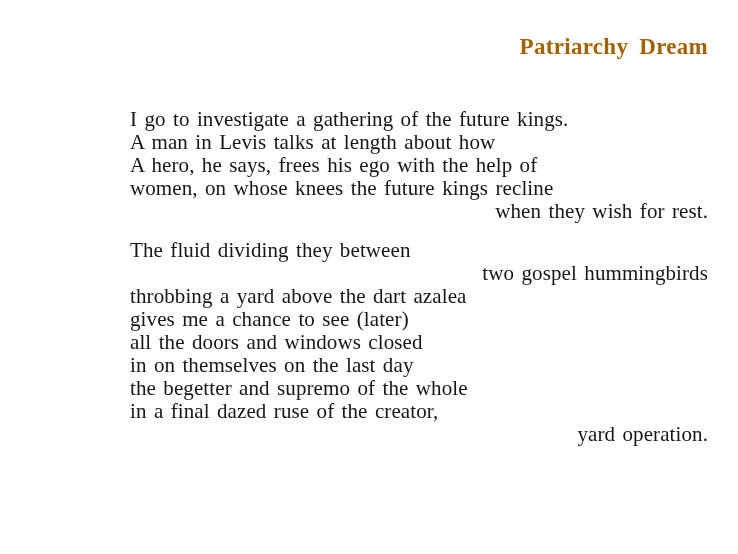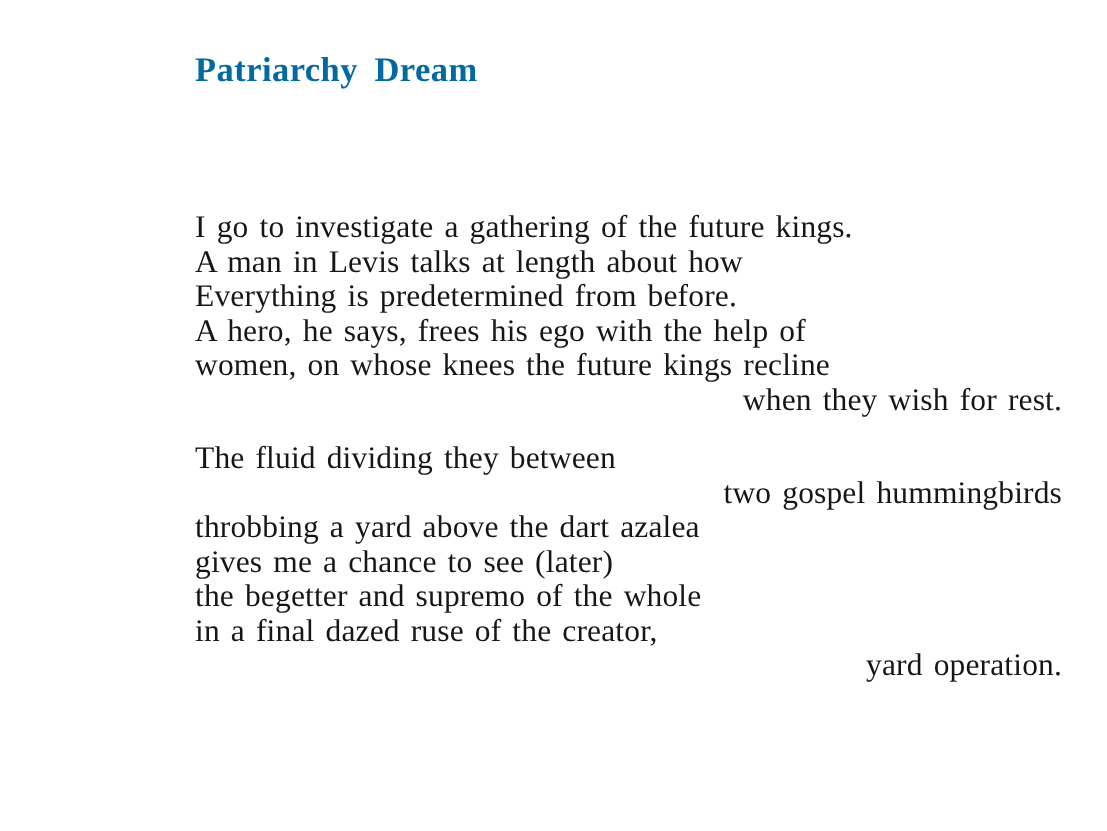--- a/index.html
+++ b/index.html
@@ -15,27 +15,28 @@
     position: relative;
     width: 738px;
     height: 554px;
     background: #ffffff;
     color: #161616;
     font-family: "Liberation Serif", "DejaVu Serif", serif;
     box-sizing: border-box;
     padding: 34px 30px 0 130px;
   }
   .poem-title {
-    margin: 0 0 80px 0;
+    margin: 0 0 48px 0;
     font-size: 23px;
     line-height: 26px;
     font-weight: bold;
     letter-spacing: 0.3px;
     word-spacing: 5px;
-    color: #0369a1;
+    color: #a16207;
+    text-align: right;
   }
   .poem-body {
     
   }
   .stanza {
     margin: 8px 0 16px 0;
   }
   .line {
     font-size: 21px;
     line-height: 23px;
@@ -50,28 +51,29 @@
 </style>
 </head>
 <body>
 
 <div class="page">
   <h1 class="poem-title">Patriarchy Dream</h1>
   <div class="poem-body">
       <div class="stanza">
         <div class="line">I go to investigate a gathering of the future kings.</div>
         <div class="line">A man in Levis talks at length about how</div>
-        <div class="line">Everything is predetermined from before.</div>
         <div class="line">A hero, he says, frees his ego with the help of</div>
         <div class="line">women, on whose knees the future kings recline</div>
         <div class="line indent">when they wish for rest.</div>
       </div>
       <div class="stanza">
         <div class="line">The fluid dividing they between</div>
         <div class="line indent">two gospel hummingbirds</div>
         <div class="line">throbbing a yard above the dart azalea</div>
         <div class="line">gives me a chance to see (later)</div>
+        <div class="line">all the doors and windows closed</div>
+        <div class="line">in on themselves on the last day</div>
         <div class="line">the begetter and supremo of the whole</div>
         <div class="line">in a final dazed ruse of the creator,</div>
         <div class="line indent">yard operation.</div>
       </div>
     </div>
 </div>
 
 </body></html>

